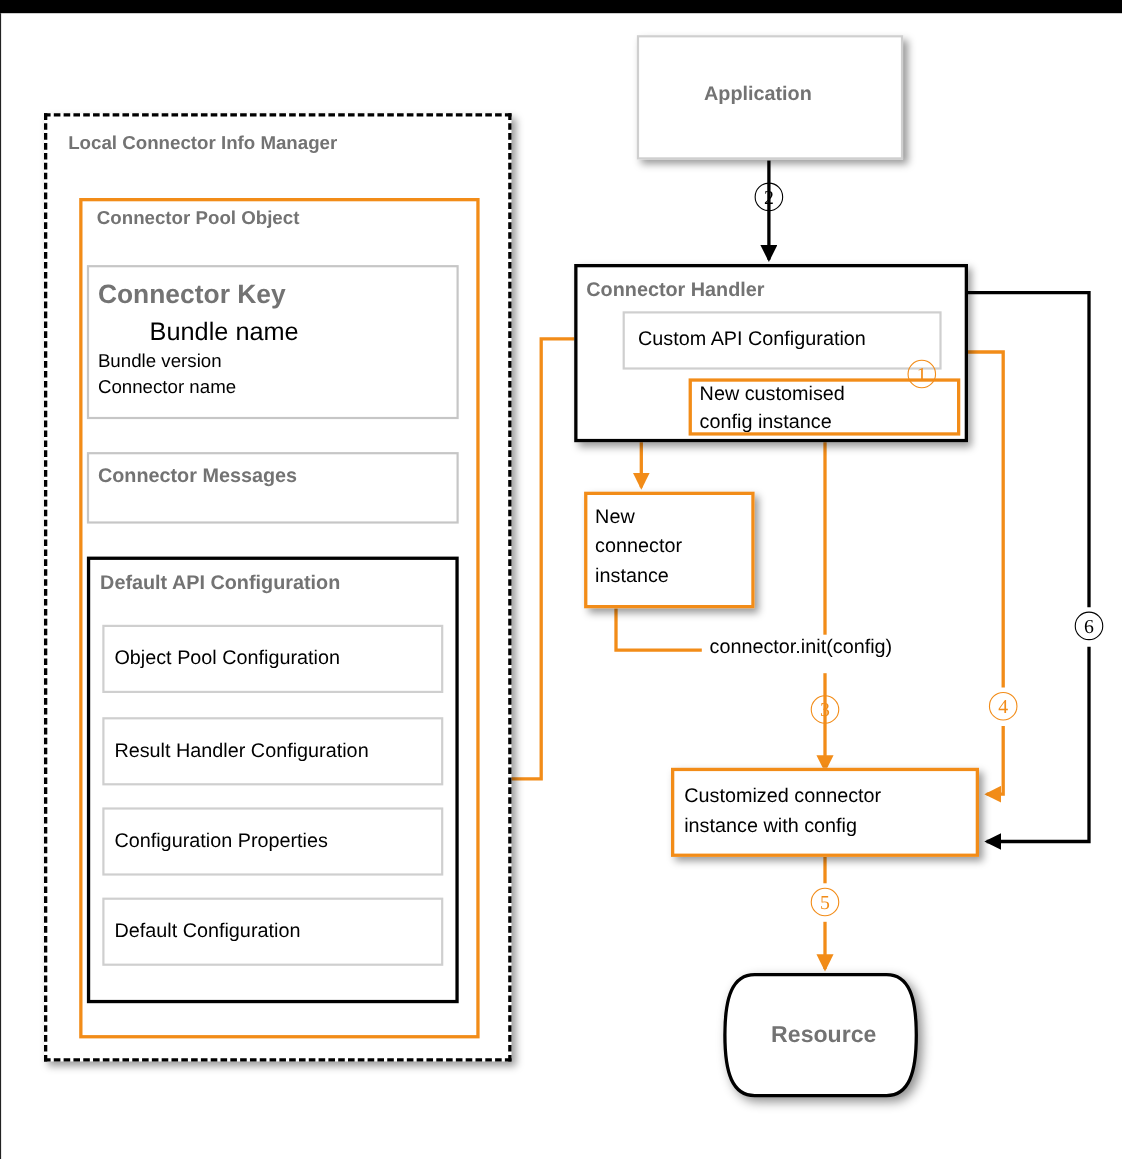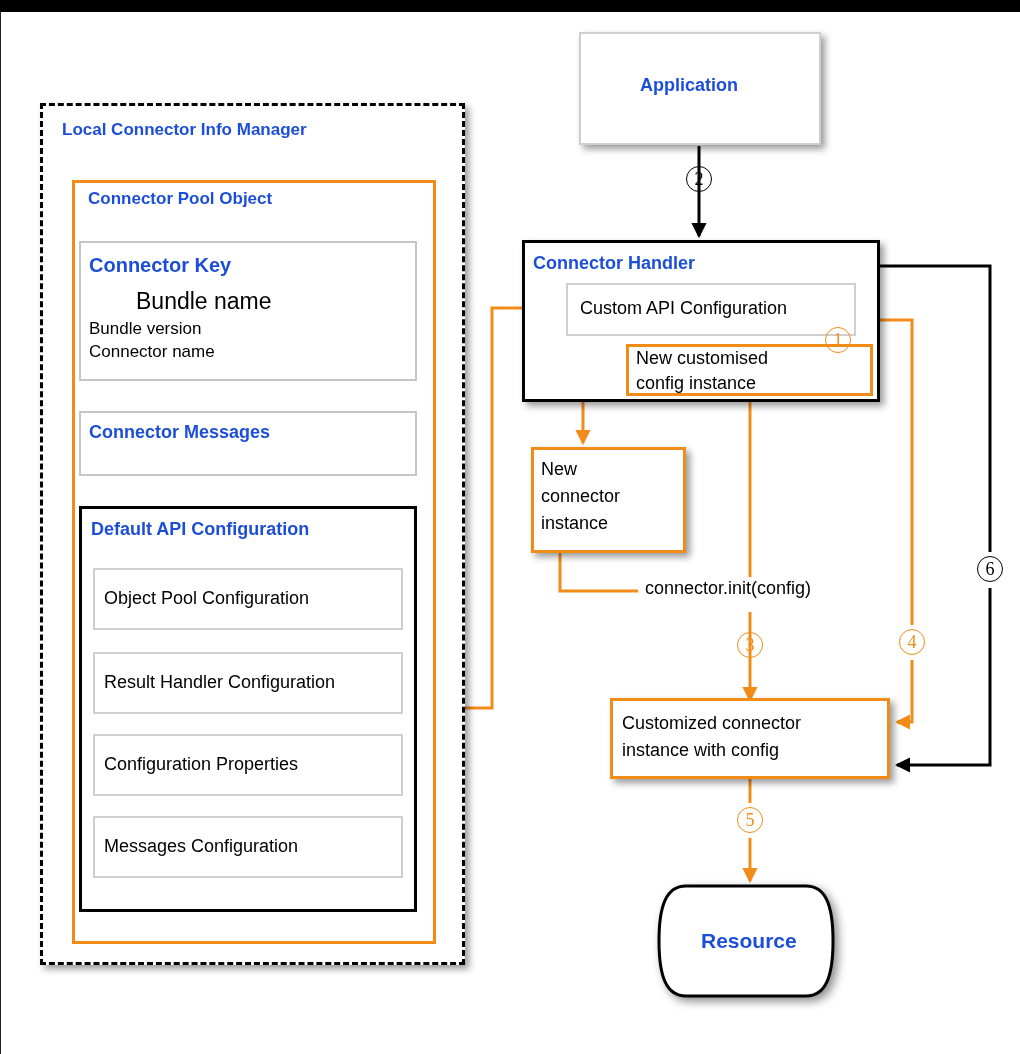--- a/index.html
+++ b/index.html
@@ -57,21 +57,21 @@
   .grey-box {
     border: 2px solid #c6c6c6;
   }
   .plain-box {
     border: 2px solid #cfcfcf;
   }
 
   .title-bold {
     position: absolute;
     font-weight: bold;
-    color: #1d4ed8;
+    color: #737373;
     white-space: pre;
   }
   .txt {
     position: absolute;
     color: #000000;
     white-space: pre;
   }
 
   
   .step {
@@ -146,42 +146,42 @@
 
 <div class="box dashed-box sh" style="left:40px; top:103px; width:425px; height:862px;"></div>
 
 <div class="title-bold" style="left:62px; top:120px; font-size:17px;">Local Connector Info Manager</div>
 
 <div class="box orange-box" style="left:72px; top:180px; width:364px; height:764px;"></div>
 
 <div class="title-bold" style="left:88px; top:189px; font-size:17px;">Connector Pool Object</div>
 
 <div class="box grey-box" style="left:79px; top:241px; width:338px; height:140px;"></div>
-<div class="title-bold" style="left:89px; top:254px; font-size:20px;">Connector Key</div>
+<div class="title-bold" style="left:89px; top:254px; font-size:24px;">Connector Key</div>
 <div class="txt" style="left:89px; top:288px; font-size:23px;margin-left:47px;">Bundle name</div>
 <div class="txt" style="left:89px; top:319px; font-size:17px;">Bundle version</div>
 <div class="txt" style="left:89px; top:342px; font-size:17px;">Connector name</div>
 
 <div class="box grey-box" style="left:79px; top:411px; width:338px; height:65px;"></div>
 <div class="title-bold" style="left:89px; top:422px; font-size:18px;">Connector Messages</div>
 
 <div class="box black-box" style="left:79px; top:506px; width:338px; height:406px;"></div>
 <div class="title-bold" style="left:91px; top:519px; font-size:18px;">Default API Configuration</div>
 
 <div class="box plain-box" style="left:93px; top:568px; width:310px; height:62px;"></div>
 <div class="txt" style="left:104px; top:588px; font-size:18px;">Object Pool Configuration</div>
 
 <div class="box plain-box" style="left:93px; top:652px; width:310px; height:62px;"></div>
 <div class="txt" style="left:104px; top:672px; font-size:18px;">Result Handler Configuration</div>
 
 <div class="box plain-box" style="left:93px; top:734px; width:310px; height:62px;"></div>
 <div class="txt" style="left:104px; top:754px; font-size:18px;">Configuration Properties</div>
 
 <div class="box plain-box" style="left:93px; top:816px; width:310px; height:62px;"></div>
-<div class="txt" style="left:104px; top:836px; font-size:18px;">Messages Configuration</div>
+<div class="txt" style="left:104px; top:836px; font-size:18px;">Default Configuration</div>
 
 <div class="box plain-box sh" style="left:579px; top:32px; width:242px; height:113px;"></div>
 <div class="title-bold" style="left:640px; top:75px; font-size:18px;">Application</div>
 
 <div class="box black-box sh" style="left:522px; top:240px; width:358px; height:162px;"></div>
 <div class="title-bold" style="left:533px; top:253px; font-size:18px;">Connector Handler</div>
 
 <div class="box plain-box" style="left:566px; top:283px; width:290px; height:53px;"></div>
 <div class="txt" style="left:580px; top:298px; font-size:18px;">Custom API Configuration</div>
 

